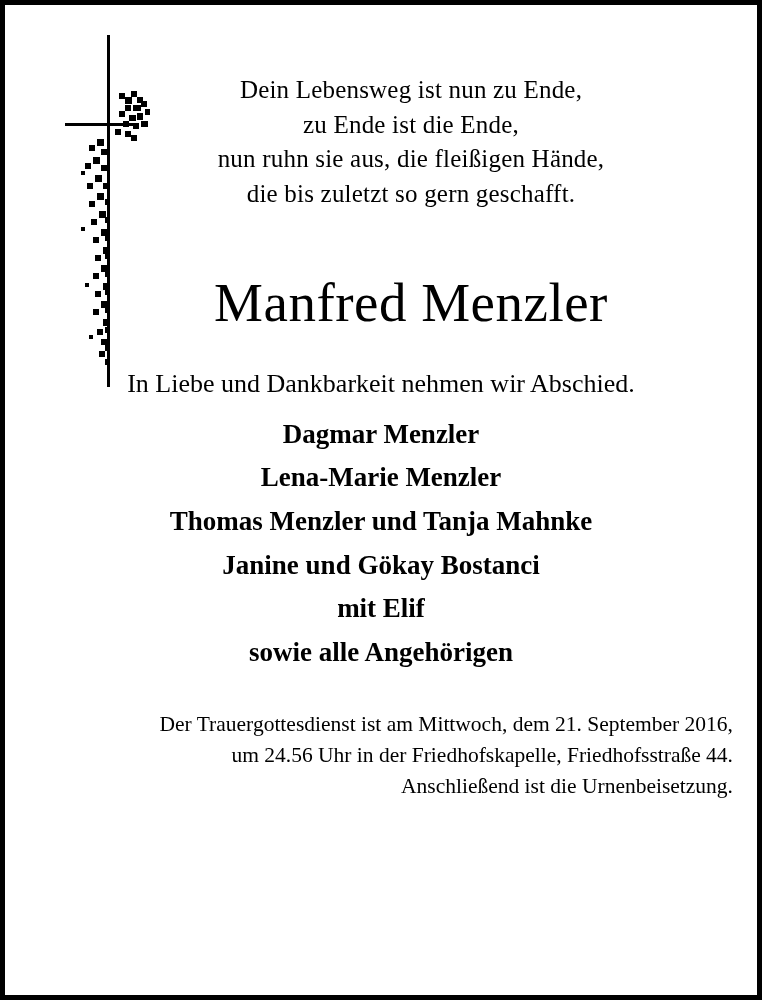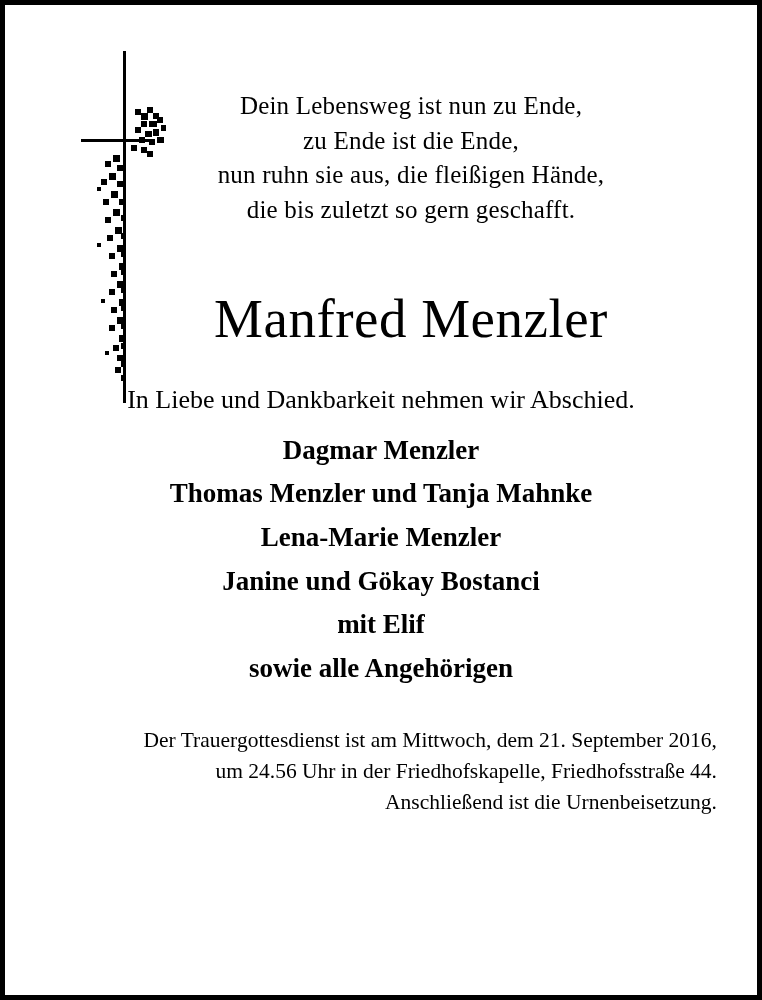--- a/index.html
+++ b/index.html
@@ -14,21 +14,21 @@
     color: #000000;
     overflow: hidden;
   }
   .obituary {
     position: relative;
     box-sizing: border-box;
     width: 762px;
     height: 1000px;
     border: 5px solid #000000;
     background: #ffffff;
-    padding: 16px;
+    padding: 0;
   }
   .inner {
     position: relative;
     width: 100%;
     height: 100%;
     box-sizing: border-box;
     padding: 28px 24px 18px 24px;
   }
 
   
@@ -193,22 +193,22 @@
       <div>die bis zuletzt so gern geschafft.</div>
     </div>
 
     <div class="name">Manfred Menzler</div>
 
 
     <div class="farewell">In Liebe und Dankbarkeit nehmen wir Abschied.</div>
 
     <div class="family">
       <div>Dagmar Menzler</div>
+      <div>Lena-Marie Menzler</div>
       <div>Thomas Menzler und Tanja Mahnke</div>
-      <div>Lena-Marie Menzler</div>
       <div>Janine und Gökay Bostanci</div>
       <div>mit Elif</div>
       <div>sowie alle Angehörigen</div>
     </div>
 
 
     <div class="service">
       <div>Der Trauergottesdienst ist am Mittwoch, dem 21. September 2016,</div>
       <div>um 24.56 Uhr in der Friedhofskapelle, Friedhofsstraße 44.</div>
       <div>Anschließend ist die Urnenbeisetzung.</div>

